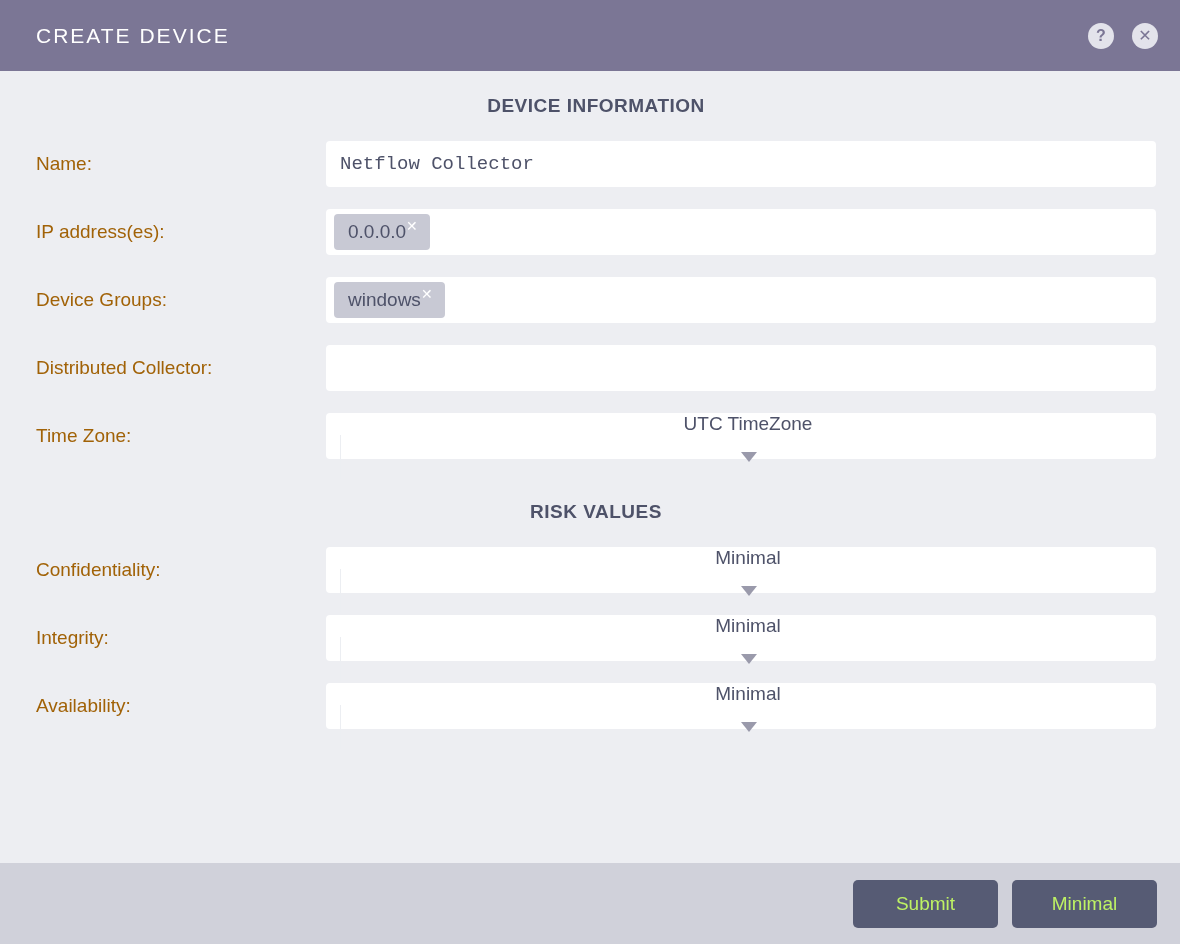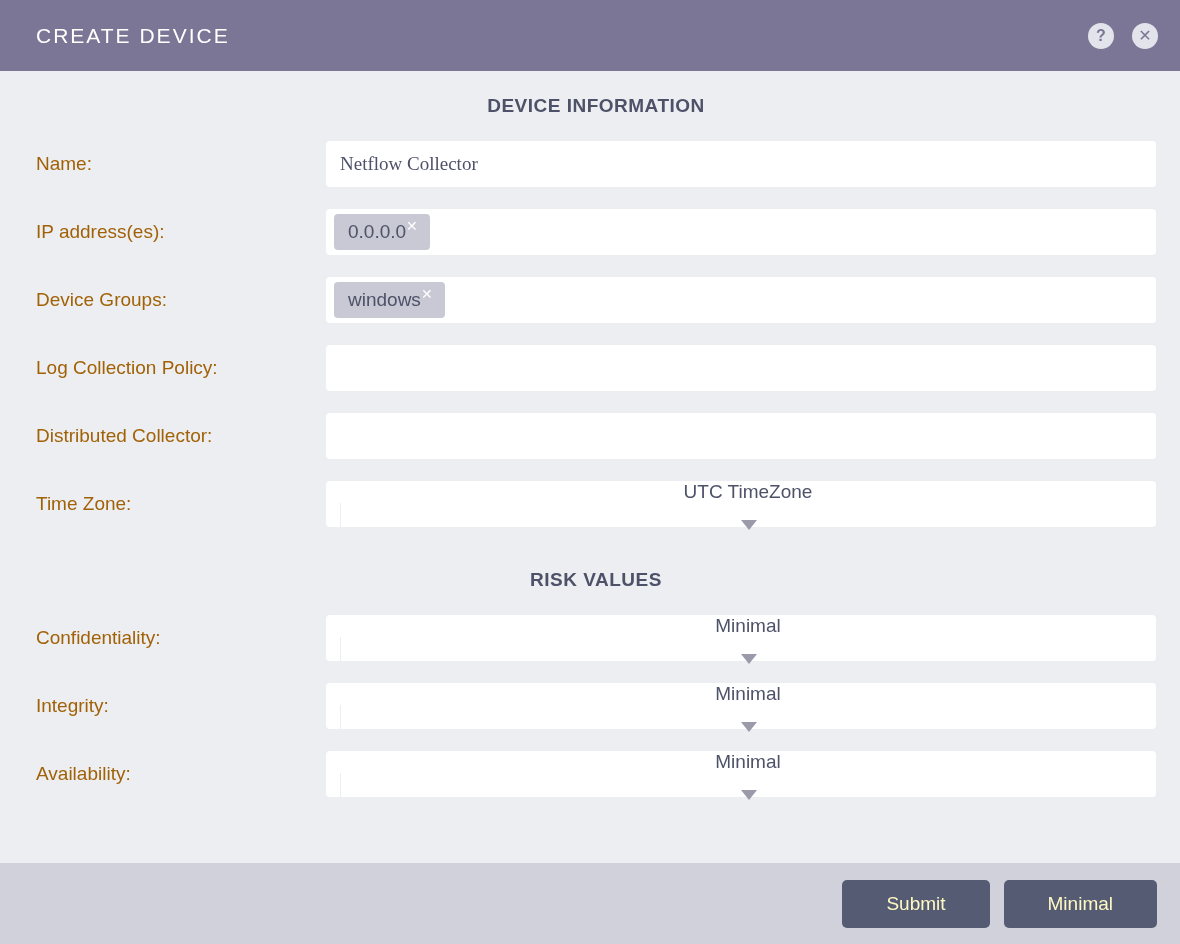--- a/index.html
+++ b/index.html
@@ -77,21 +77,21 @@
     font-size: 19px;
   }
   .field-wrap { flex: 1 1 auto; position: relative; }
 
   .text-input, .chip-field, .select-field {
     width: 100%; height: 46px;
     background: #ffffff;
     border: none; border-radius: 4px;
     font-size: 19px; color: #4e5269;
   }
-  .text-input { padding: 18px 14px; outline: none; font-family: Liberation Serif, serif; }
+  .text-input { padding: 18px 14px; outline: none; font-family: Liberation Mono, monospace; }
 
   .chip-field {
     display: flex; align-items: center;
     padding: 0 8px;
   }
   .chip {
     display: inline-flex; align-items: center;
     background: #c8c9d4;
     border-radius: 4px;
     height: 36px;
@@ -131,23 +131,23 @@
   
   .modal-footer {
     flex: 0 0 81px;
     background: #d0d1da;
     display: flex; align-items: center; justify-content: flex-end;
     gap: 14px;
     padding: 0 23px;
   }
   .footer-btn {
     min-width: 145px; height: 48px;
-    padding: 0 44px;
+    padding: 0 34px;
     background: #565b74;
-    color: #fef9c3;
+    color: #bef264;
     border: none; border-radius: 5px;
     font-size: 19px;
     font-family: inherit;
     cursor: pointer;
   }
 </style>
 </head>
 <body>
 
 <div class="modal">
@@ -191,26 +191,20 @@
       <div class="field-wrap">
         <div class="chip-field">
           <span class="chip">
             <span>windows</span>
             <span class="chip-remove">✕</span>
           </span>
         </div>
       </div>
     </div>
 
-    <div class="form-row">
-      <div class="form-label">Log Collection Policy:</div>
-      <div class="field-wrap">
-        <input class="text-input" type="text" value="" style="">
-      </div>
-    </div>
 
     <div class="form-row">
       <div class="form-label">Distributed Collector:</div>
       <div class="field-wrap">
         <input class="text-input" type="text" value="" style="">
       </div>
     </div>
 
     <div class="form-row">
       <div class="form-label">Time Zone:</div>

